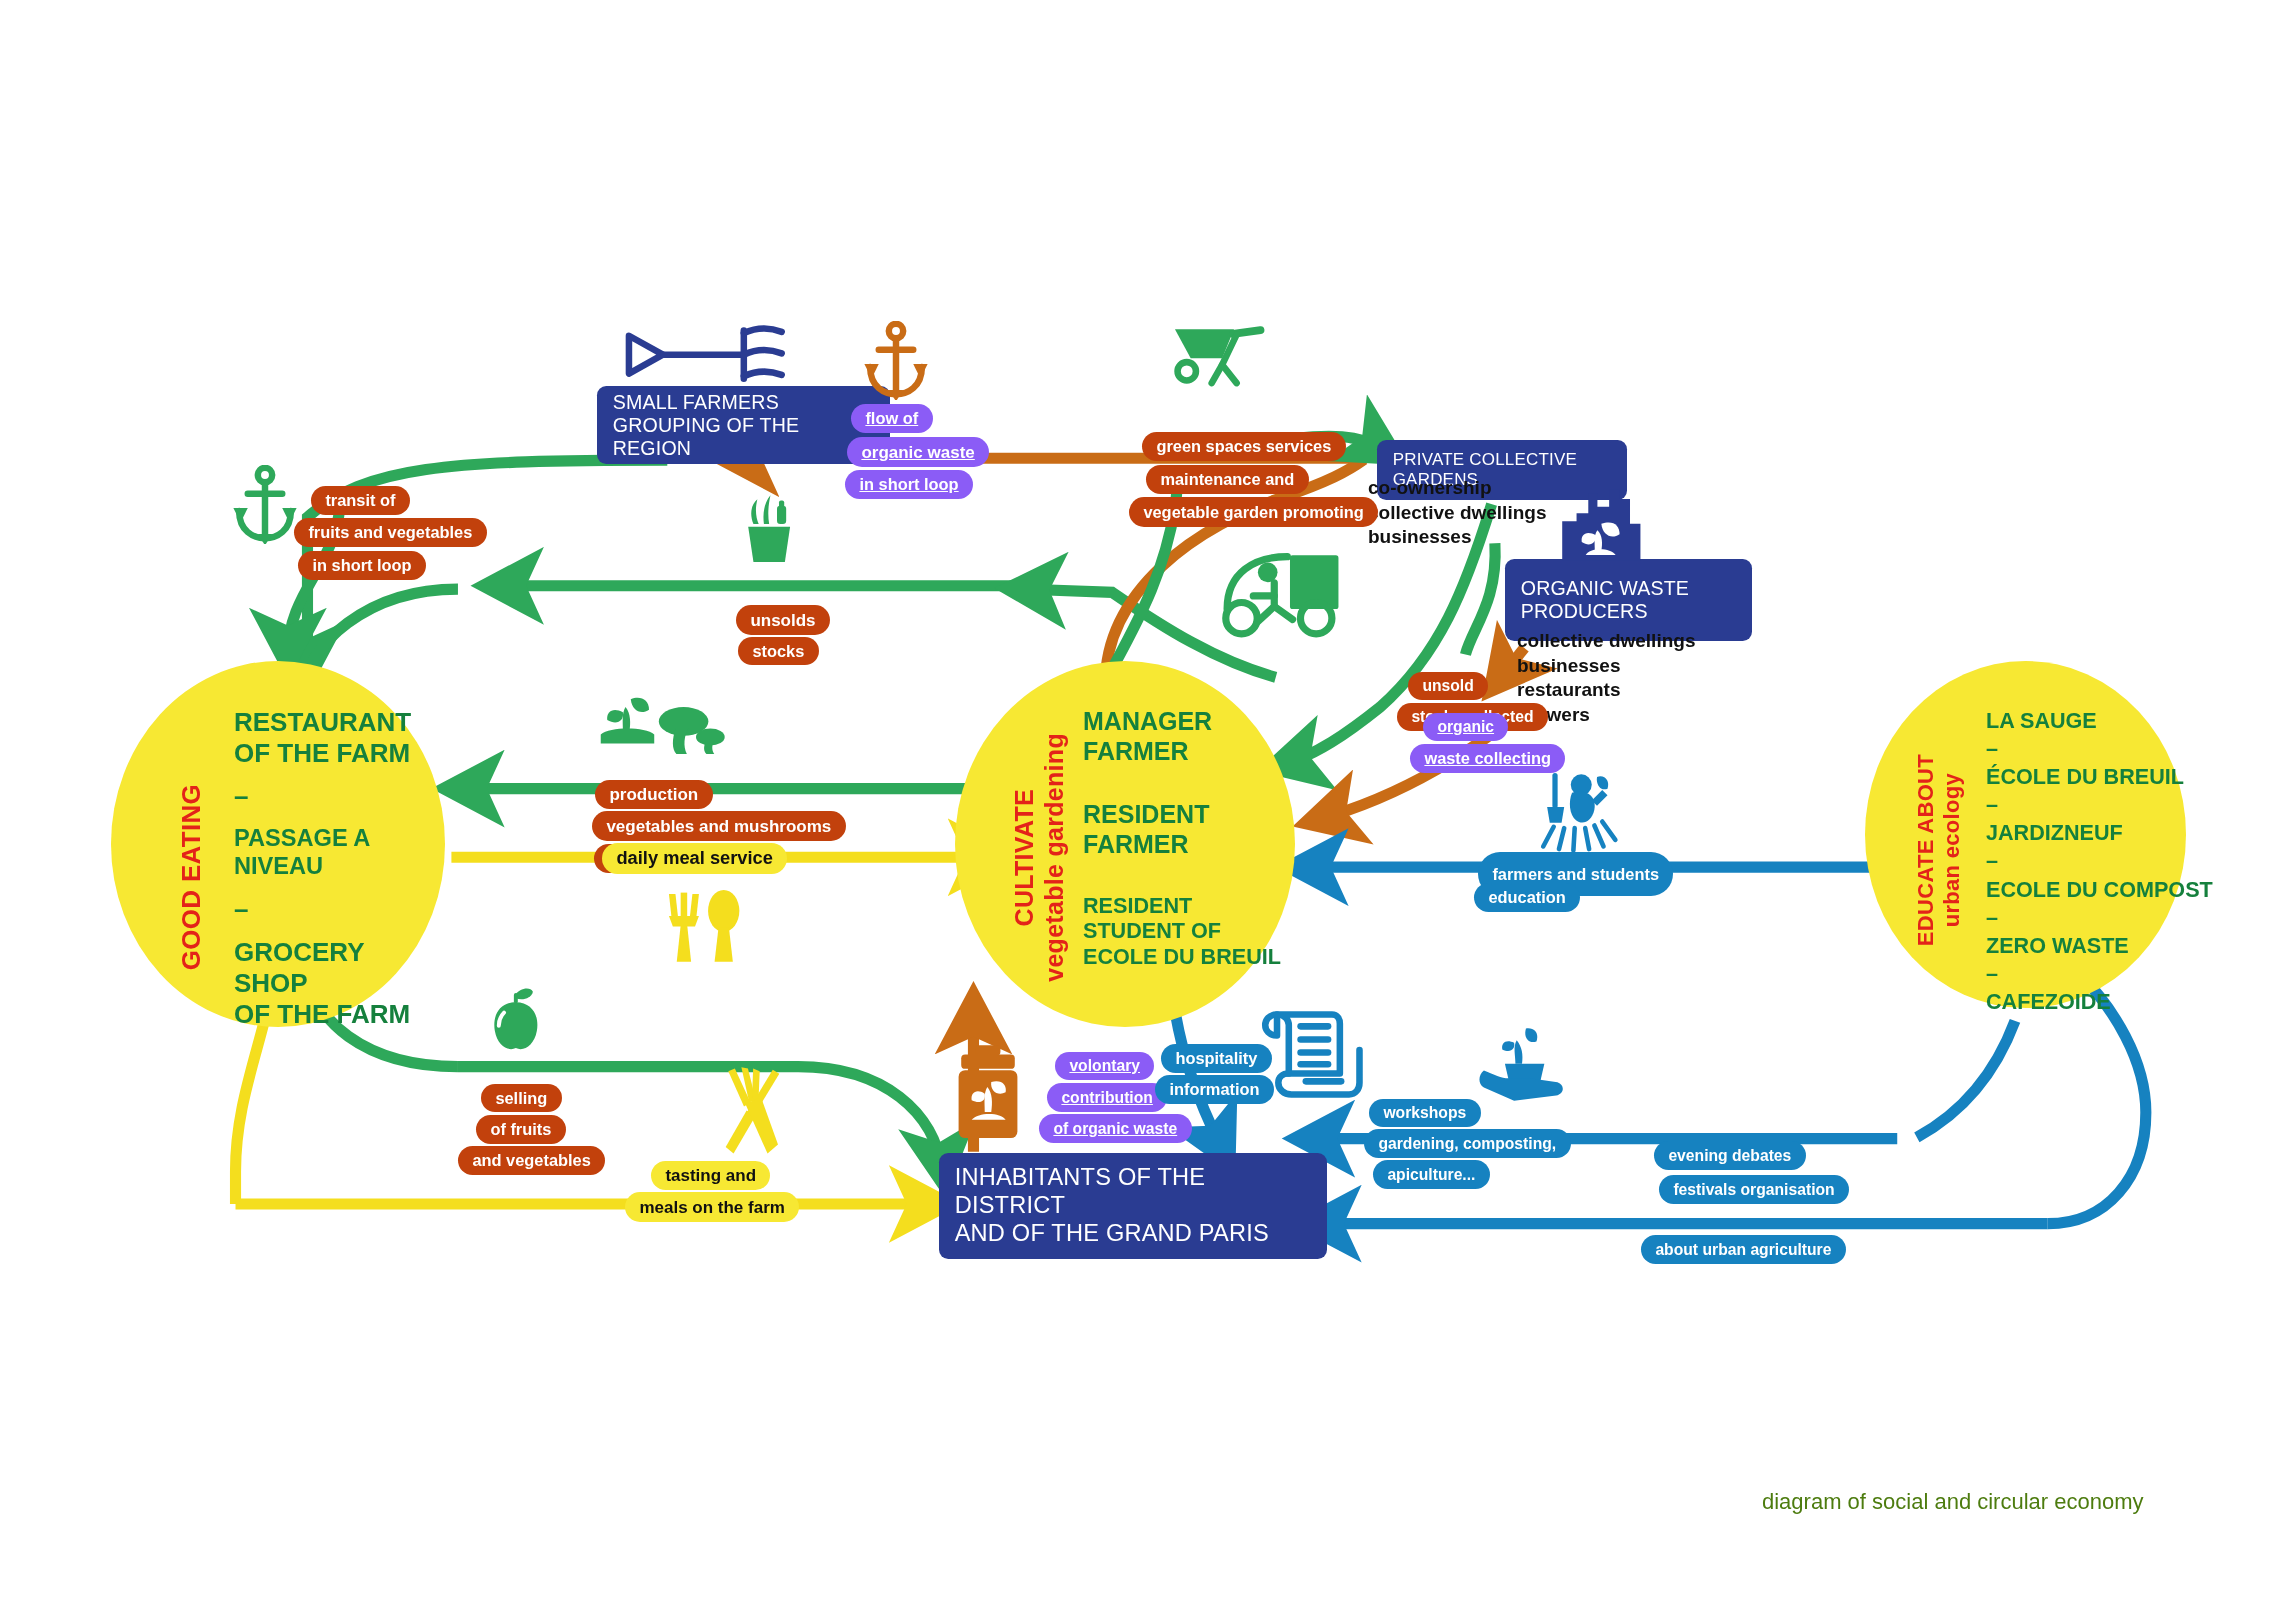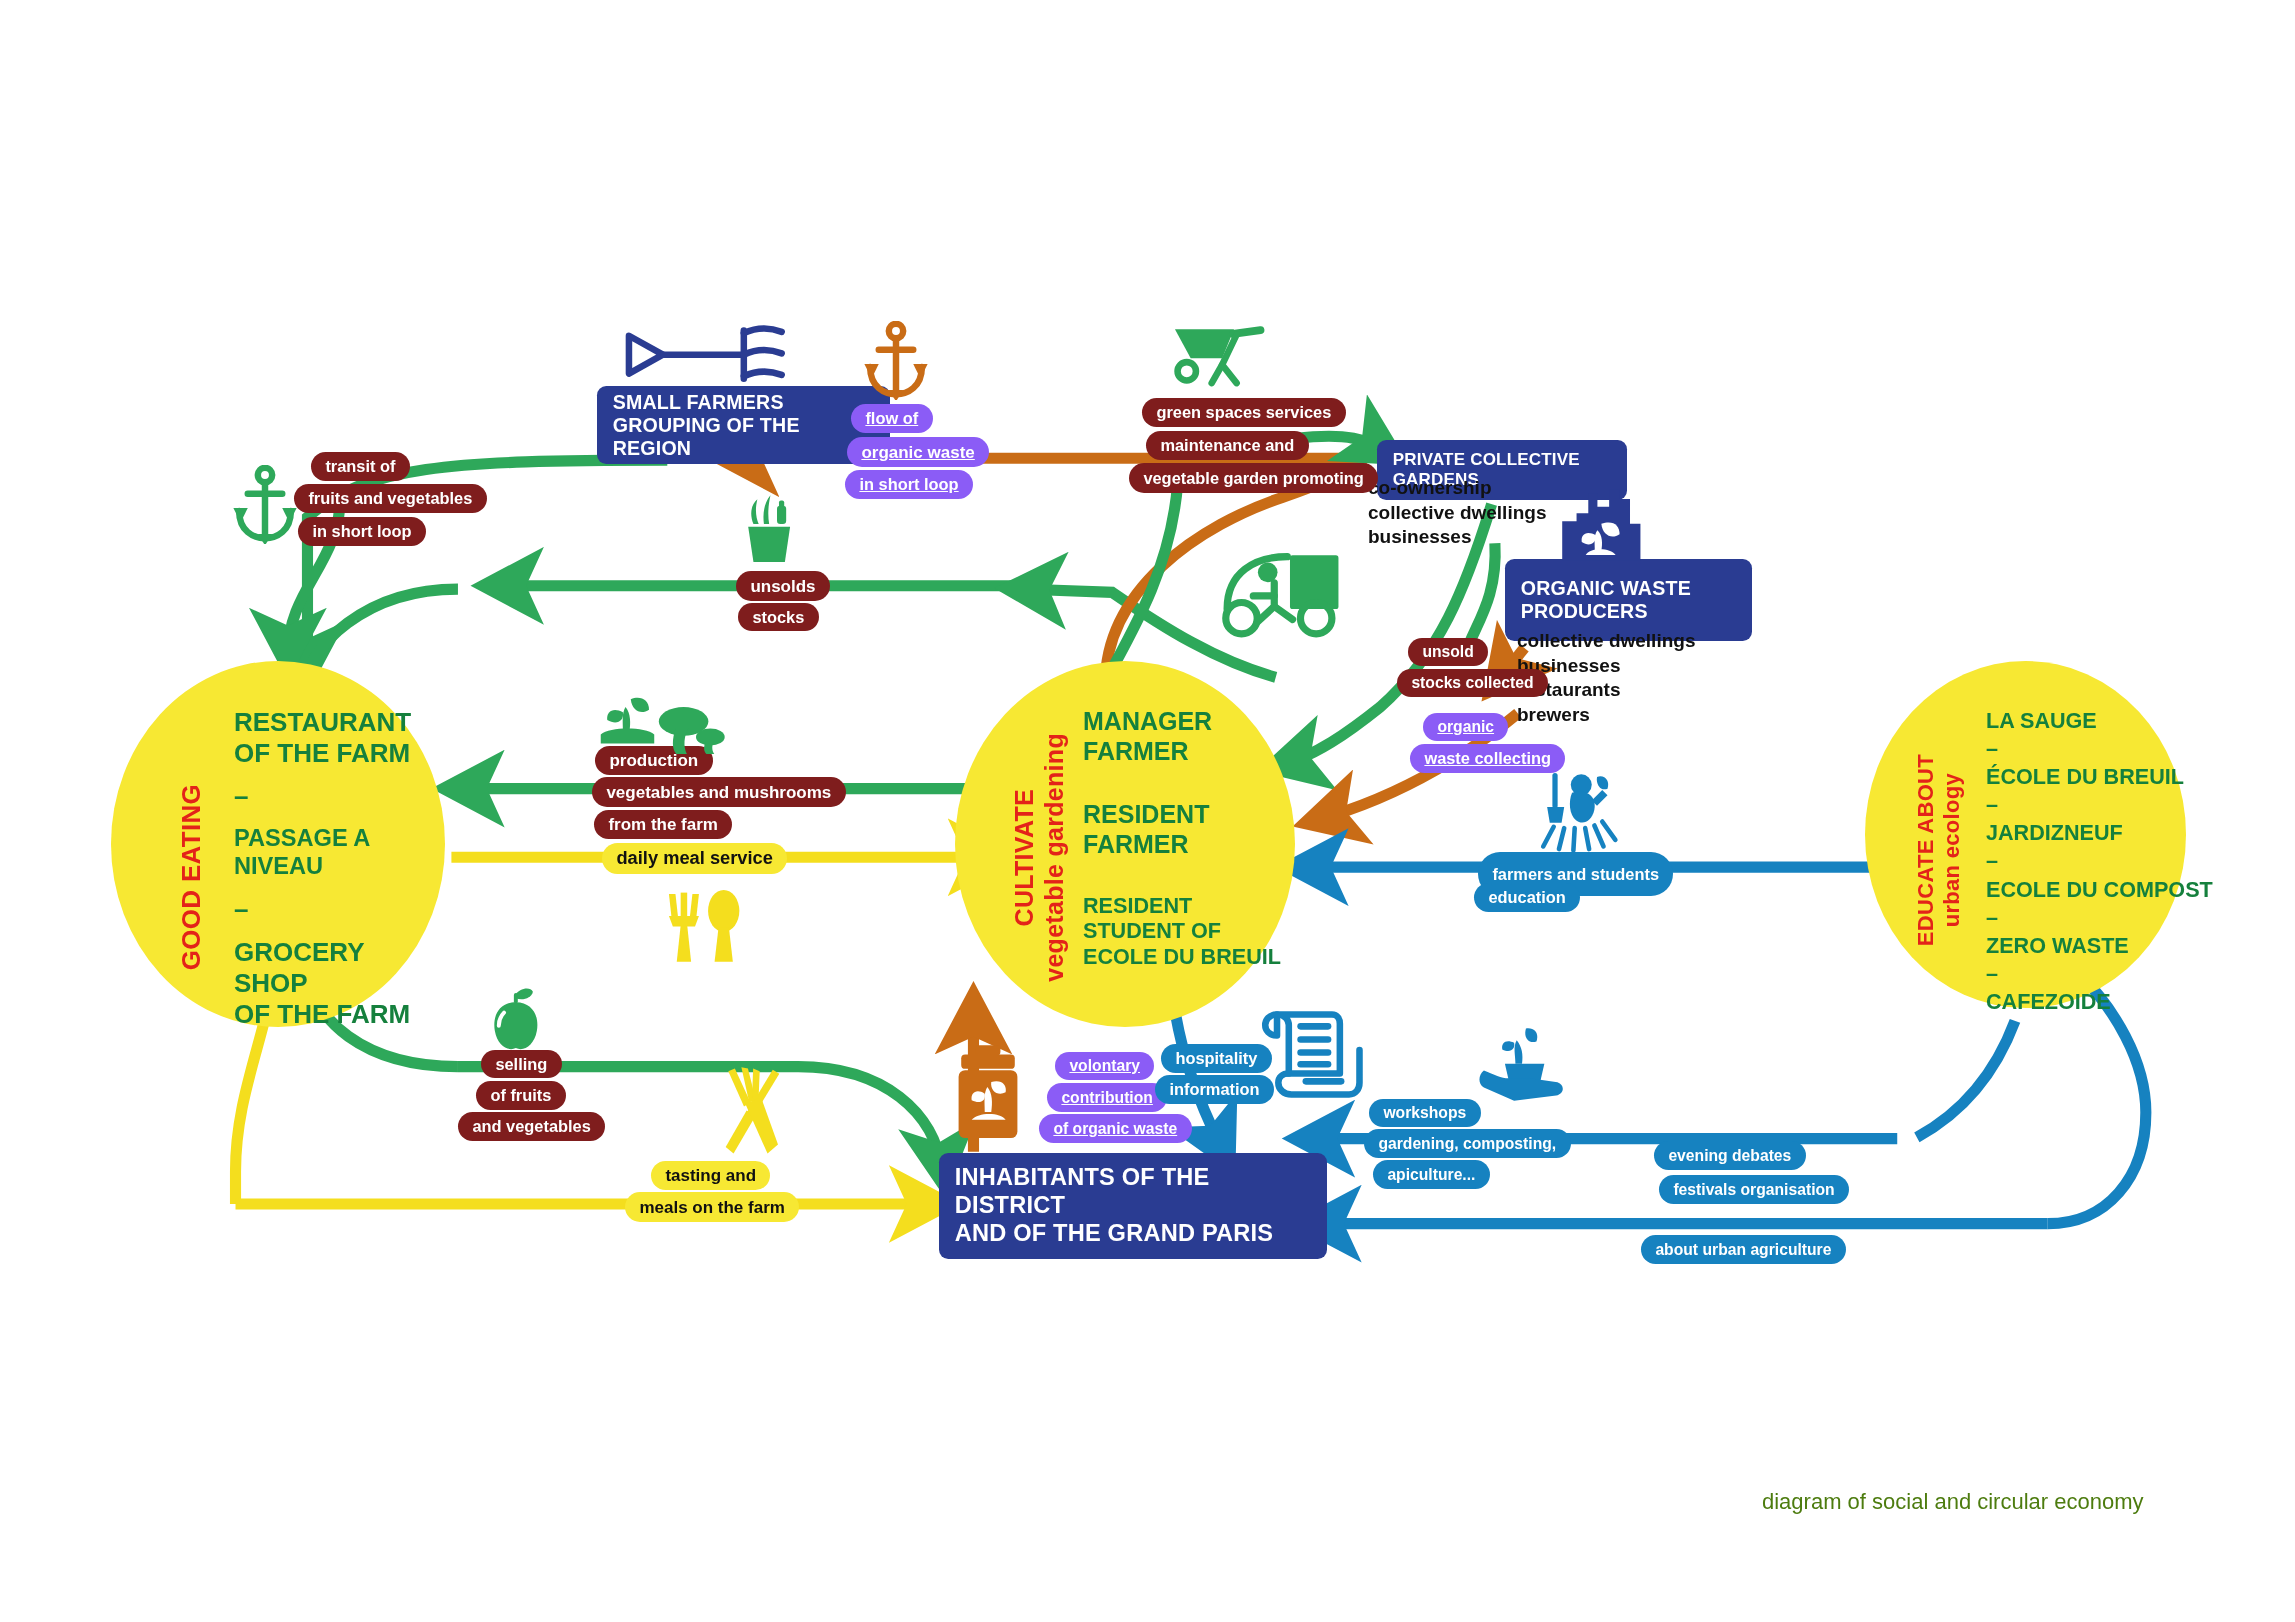--- a/index.html
+++ b/index.html
@@ -11,28 +11,28 @@
   
   .hub{position:absolute;border-radius:50%;background:#F7E833;}
   .hub-text{position:absolute;display:flex;align-items:center;}
   .hub-vert{writing-mode:vertical-rl;transform:rotate(180deg);
             color:#E32319;font-weight:bold;letter-spacing:0.3px;line-height:1.08;}
   .hub-list{color:#15803d;font-weight:bold;line-height:1.18;}
   .hub-list .dash{display:block;font-weight:bold;}
 
   
   .nodebox{position:absolute;background:#2A3C92;color:#fff;border-radius:9.2px;
-           font-weight:bold;display:flex;align-items:center;padding:9.2px 15.7px;
+           font-weight:normal;display:flex;align-items:center;padding:9.2px 15.7px;
            line-height:1.18;letter-spacing:0.2px;}
 
   
   .pill{position:absolute;border-radius:654px;color:#fff;font-weight:bold;
         display:flex;align-items:center;justify-content:center;
         padding:0 14.4px;white-space:nowrap;line-height:1;}
-  .pill.green{background:#7f1d1d;}
+  .pill.green{background:#c2410c;margin-top:34px;}
   .pill.orange{background:#8b5cf6;text-decoration:underline;}
   .pill.blue{background:#1682C0;}
   .pill.yellow{background:#F7E833;color:#111;}
 
   
   .plain{position:absolute;color:#111;font-weight:bold;line-height:1.30;white-space:pre-line;}
 
   .caption{position:absolute;color:#4d7c0f;font-weight:normal;}
 
   .ico{position:absolute;}

